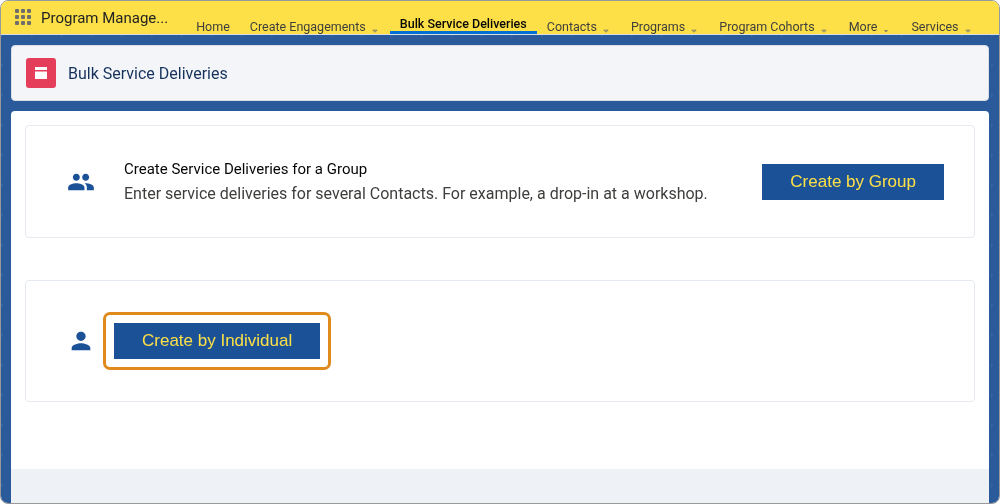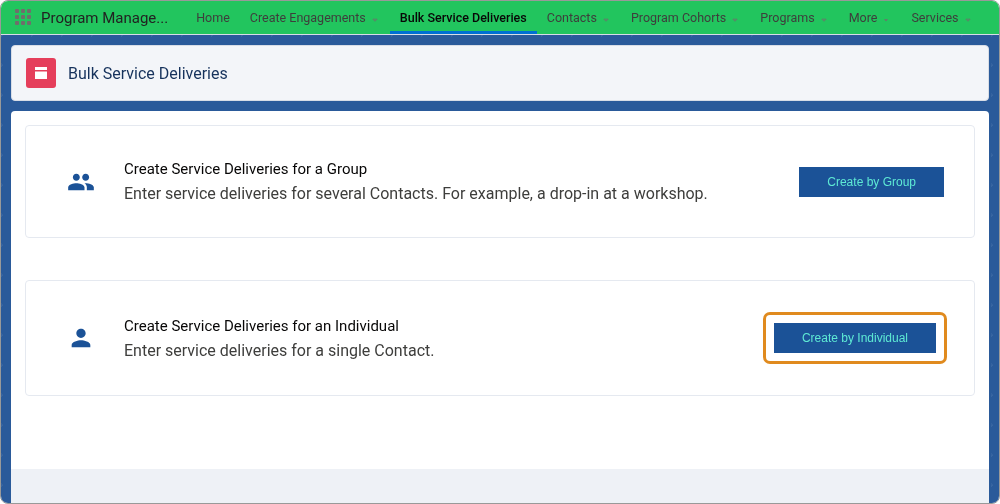--- a/index.html
+++ b/index.html
@@ -14,21 +14,21 @@
     border: 1px solid #999;
     border-radius: 8px;
   }
   
   .topbar {
     display: flex;
     align-items: center;
     height: 34px;
     border-bottom: 1px solid #d8dde6;
     padding: 0 8px;
-    background: #22c55e;
+    background: #fde047;
   }
   .app-launcher {
     width: 18px; height: 18px;
     display: grid;
     grid-template-columns: repeat(3, 4px);
     grid-template-rows: repeat(3, 4px);
     gap: 2px;
     margin: 0 10px 0 6px;
     cursor: pointer;
   }
@@ -40,21 +40,21 @@
     white-space: nowrap;
   }
   .nav {
     display: flex;
     align-items: stretch;
     height: 100%;
     flex: 1;
   }
   .nav-item {
     display: flex;
-    align-items: center;
+    align-items: flex-end;
     padding: 0 10px;
     font-size: 12.5px;
     color: #3e3e3c;
     cursor: pointer;
     gap: 4px;
     white-space: nowrap;
   }
   .nav-item.active {
     border-bottom: 3px solid #0070d2;
     color: #080707;
@@ -125,24 +125,24 @@
   .opt-icon svg { width:28px; height:28px; fill:#1b5297; }
   .opt-text {
     margin-left: 18px;
     flex: 1;
   }
   .opt-title { font-size: 15px; color:#080707; margin-bottom: 6px; }
   .opt-desc  { font-size: 16px; color:#3e3e3c; }
   .opt-btn-wrap { display:flex; align-items:center; }
   .btn {
     background: #1b5297;
-    color: #5eead4;
+    color: #fde047;
     border: none;
     border-radius: 0;
-    font-size: 12px;
+    font-size: 17px;
     padding: 8px 28px;
     cursor: pointer;
   }
   .btn-highlight {
     box-shadow: 0 0 0 3px #e08a1e;
     border-radius: 4px;
     padding: 8px;
     display:inline-block;
   }
 
@@ -182,27 +182,27 @@
       <div class="nav-item active">
         <span>Bulk Service Deliveries</span>
       </div>
       <div class="nav-item">
         <span>Contacts</span>
         <span class="chev"><svg viewBox="0 0 24 24">
             <path d="M7 10l5 5 5-5z" fill="none" stroke="#706e6b" stroke-width="2"></path>
           </svg></span>
       </div>
       <div class="nav-item">
+        <span>Programs</span>
+        <span class="chev"><svg viewBox="0 0 24 24">
+            <path d="M7 10l5 5 5-5z" fill="none" stroke="#706e6b" stroke-width="2"></path>
+          </svg></span>
+      </div>
+      <div class="nav-item">
         <span>Program Cohorts</span>
-        <span class="chev"><svg viewBox="0 0 24 24">
-            <path d="M7 10l5 5 5-5z" fill="none" stroke="#706e6b" stroke-width="2"></path>
-          </svg></span>
-      </div>
-      <div class="nav-item">
-        <span>Programs</span>
         <span class="chev"><svg viewBox="0 0 24 24">
             <path d="M7 10l5 5 5-5z" fill="none" stroke="#706e6b" stroke-width="2"></path>
           </svg></span>
       </div>
       <div class="nav-item">
         <span>More</span>
         <span class="chev"><svg viewBox="0 0 24 24">
             <path d="M7 10l5 5 5-5z"></path>
           </svg></span>
       </div>
@@ -244,24 +244,20 @@
         <div class="opt-btn-wrap">
           <button class="btn">Create by Group</button>
         </div>
       </div>
       <div class="option-card">
         <div class="opt-icon">
           <svg viewBox="0 0 24 24">
             <path d="M12 12c2.21 0 4-1.79 4-4s-1.79-4-4-4-4 1.79-4 4 1.79 4 4 4zm0 2c-2.67 0-8 1.34-8 4v2h16v-2c0-2.66-5.33-4-8-4z"></path>
           </svg>
         </div>
-        <div class="opt-text">
-          <div class="opt-title">Create Service Deliveries for an Individual</div>
-          <div class="opt-desc">Enter service deliveries for a single Contact.</div>
-        </div>
         <div class="opt-btn-wrap">
           <span class="btn-highlight"><button class="btn">Create by Individual</button></span>
         </div>
       </div>
       <div class="footer-strip"></div>
   </div>
 
 </div>
 
 </body></html>

